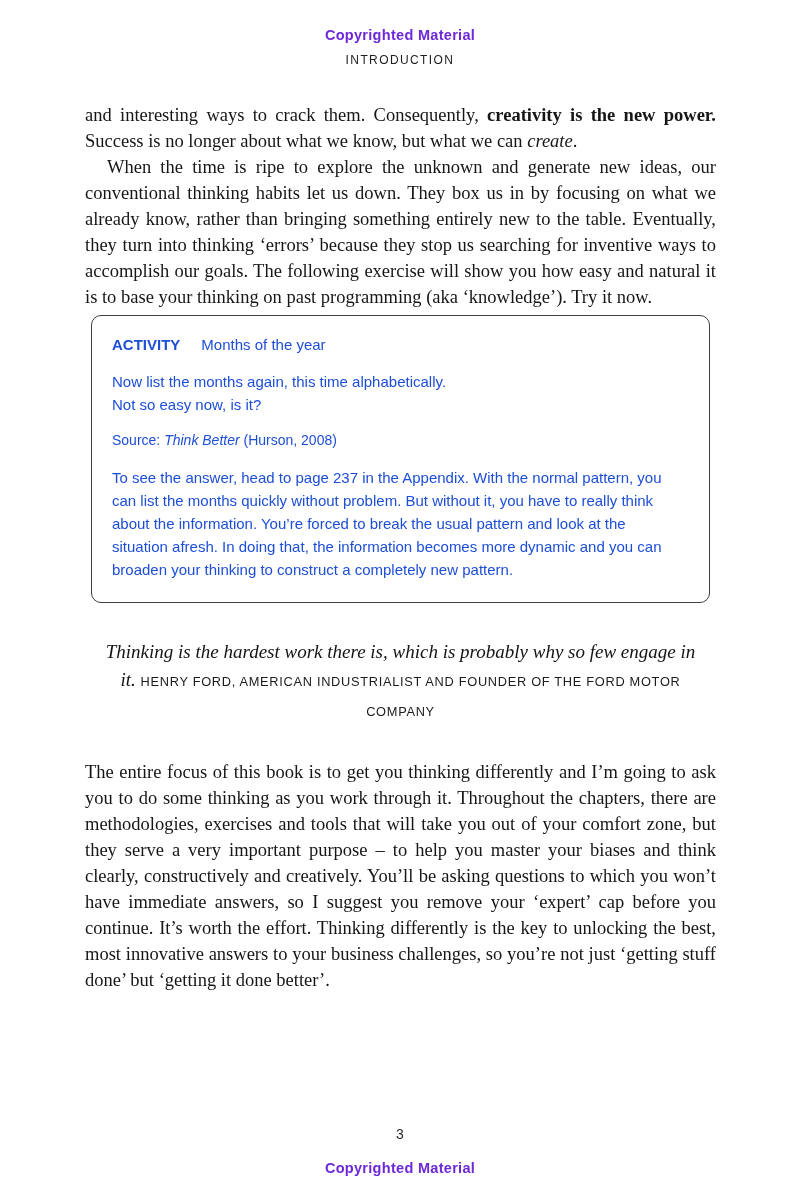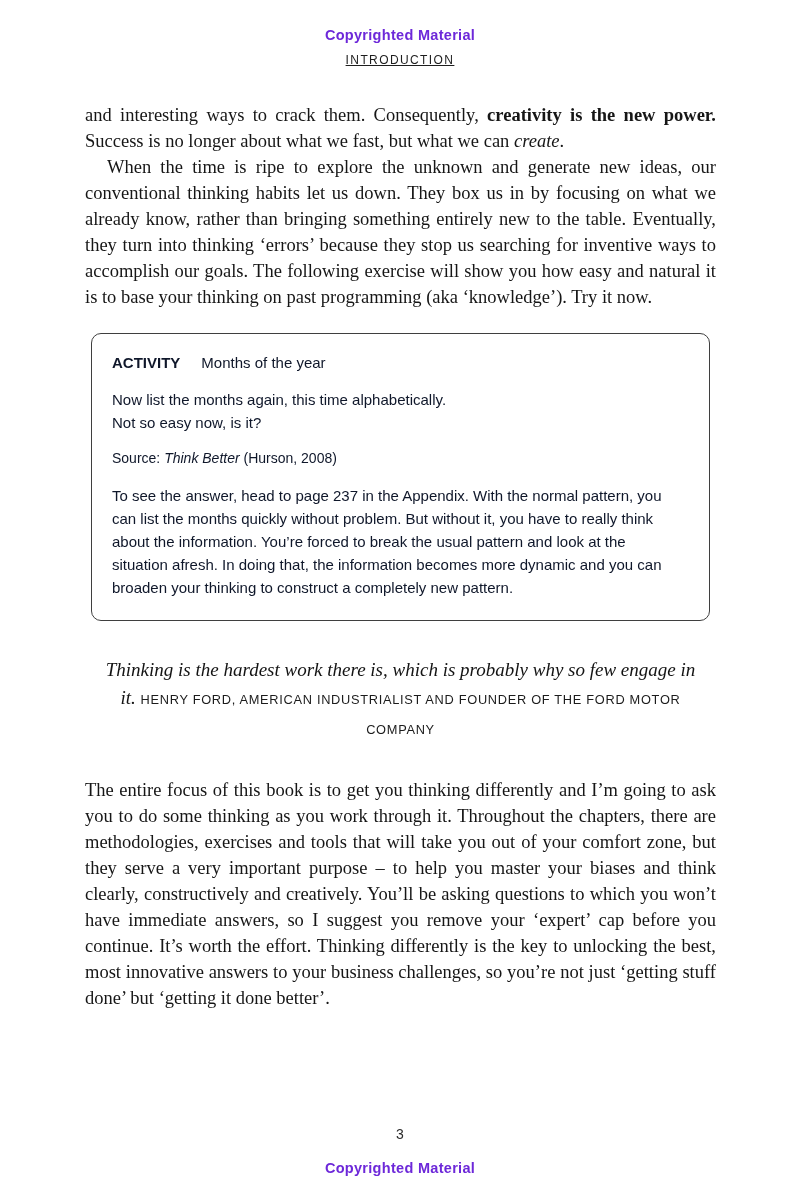--- a/index.html
+++ b/index.html
@@ -21,43 +21,42 @@
     letter-spacing: 0.3px;
   }
   .top-watermark { padding-top: 27px; }
   .running-header {
     margin-top: 10px;
     text-align: center;
     font-family: "Liberation Sans", sans-serif;
     font-size: 12px;
     letter-spacing: 1.4px;
     color: #1d1d1d;
-    text-decoration: underline;
   }
   .content {
     padding: 0 84px 0 85px;
     font-size: 18.5px;
     line-height: 26px;
     text-align: justify;
   }
   .content p { margin: 0; }
   .p-first { margin-top: 35px !important; }
   .indent { text-indent: 22px; }
   .bold { font-weight: bold; }
   .ital { font-style: italic; }
 
   .activity-box {
-    margin: 23px 6px 0 6px;
+    margin: 5px 6px 0 6px;
     border: 1.5px solid #3f3f3f;
     border-radius: 10px;
     padding: 17px 24px 21px 20px;
     font-family: "Liberation Sans", sans-serif;
     font-size: 15px;
     line-height: 23px;
-    color: #0f172a;
+    color: #1d4ed8;
     text-align: left;
   }
   .activity-header { margin-bottom: 14px; }
   .activity-label { font-weight: bold; }
   .activity-title { margin-left: 21px; }
   .activity-source { margin: 13px 0 14px 0; font-size: 14px; }
 
   .quote-block {
     margin: 35px auto 0 auto;
     width: 600px;
@@ -97,21 +96,21 @@
 <body>
 
 <div class="page">
 
   <div class="watermark top-watermark">Copyrighted Material</div>
 
   <div class="running-header">INTRODUCTION</div>
 
   <div class="content">
 
-    <p class="p-first"><span>and interesting ways to crack them. Consequently, </span><span class="bold">creativity is the new power.</span><span> Success is no longer about what we fast, but what we can </span><span class="ital">create</span><span>.</span></p>
+    <p class="p-first"><span>and interesting ways to crack them. Consequently, </span><span class="bold">creativity is the new power.</span><span> Success is no longer about what we know, but what we can </span><span class="ital">create</span><span>.</span></p>
 
     <p class="indent">When the time is ripe to explore the unknown and generate new ideas, our conventional thinking habits let us down. They box us in by focusing on what we already know, rather than bringing something entirely new to the table. Eventually, they turn into thinking ‘errors’ because they stop us searching for inventive ways to accomplish our goals. The following exercise will show you how easy and natural it is to base your thinking on past programming (aka ‘knowledge’). Try it now.</p>
 
     <div class="activity-box">
       <div class="activity-header">
         <span class="activity-label">ACTIVITY</span><span class="activity-title">Months of the year</span>
       </div>
       <div>Now list the months again, this time alphabetically.</div>
       <div>Not so easy now, is it?</div>
       <div class="activity-source"><span>Source: </span><span class="ital">Think Better</span><span> (Hurson, 2008)</span></div>

